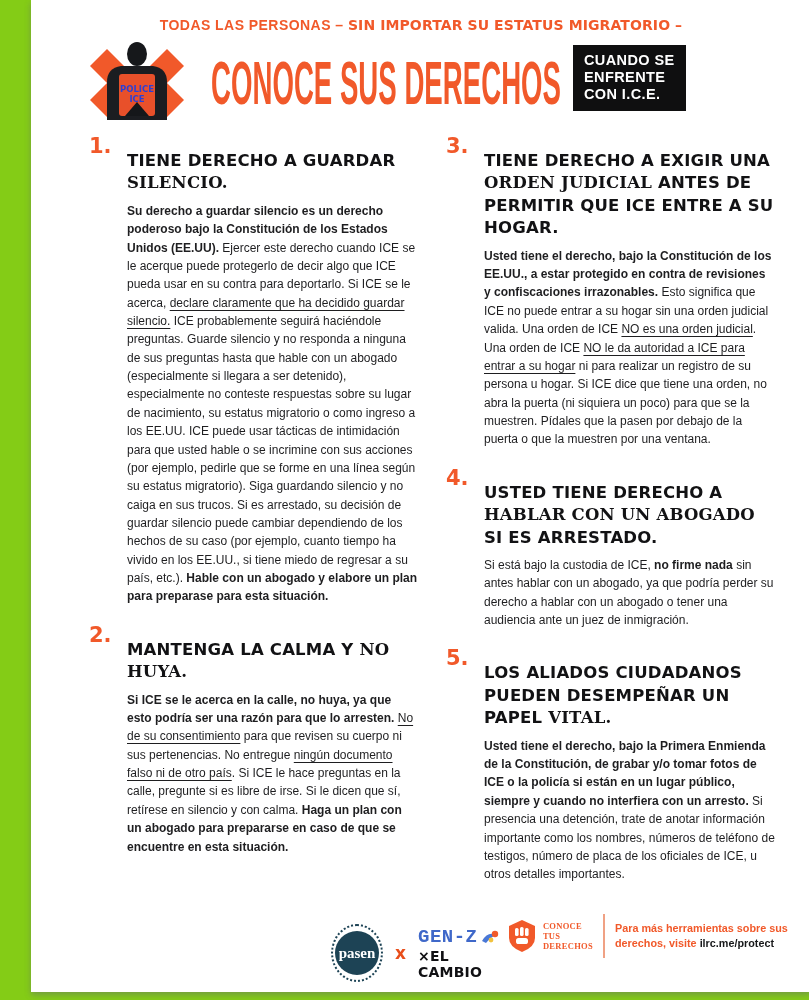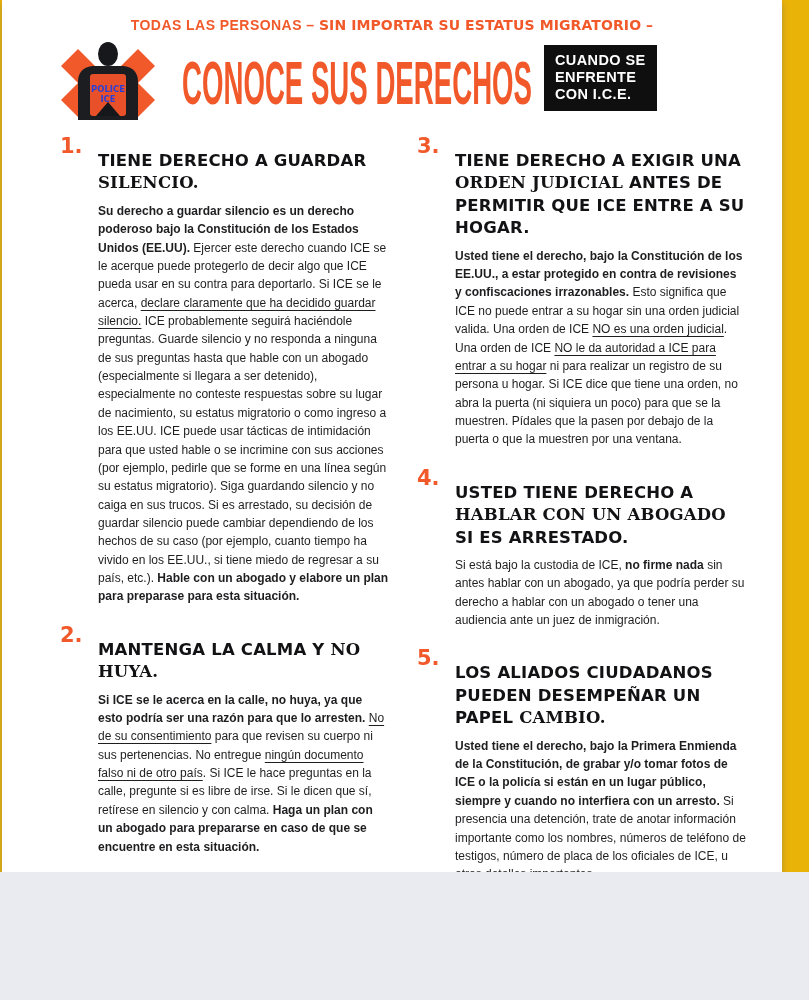--- a/index.html
+++ b/index.html
@@ -1,18 +1,18 @@
 <!DOCTYPE html>
 <html><head>
 <meta charset="utf-8">
 <style>
   * { margin:0; padding:0; box-sizing:border-box; }
   html,body { background:#e9ebf1; }
   body { font-family:"Liberation Sans", sans-serif; }
-  .stage { width:809px; height:872px; background:#eab308; padding:0 16px 8px 2px; }
+  .stage { width:809px; height:1000px; background:#84cc16; padding:0 16px 8px 31px; }
   .page { width:780px; height:992px; background:#ffffff; position:relative; overflow:hidden;
           box-shadow:0 3px 6px rgba(95,100,120,.45); }
 
   
   .topline { padding-top:15px; text-align:center; color:#f1592a; }
   .tl { font-size:14px; font-weight:700; letter-spacing:.45px; line-height:1.5; }
   .tl-b { font-family:"DejaVu Sans", sans-serif; font-weight:800; letter-spacing:.1px; }
 
   
   .banner { display:flex; align-items:center; margin-top:5px; padding-left:40px; height:80px; }
@@ -44,21 +44,21 @@
                display:flex; align-items:center; justify-content:center; }
   .ilrc-circle { width:44px; height:44px; border-radius:50%; background:#1d4355; color:#fff;
                  display:flex; align-items:center; justify-content:center;
                  font-family:"Liberation Serif", serif; font-weight:700; font-size:15px; }
   .collab-x { color:#e84e1b; font-family:"DejaVu Sans", sans-serif; font-weight:800; font-size:17px; margin:0 2px; }
   .genz-l1 { color:#3f68c9; font-family:Liberation Mono, monospace; font-weight:800;
              font-size:19px; letter-spacing:.5px; display:flex; align-items:center; gap:2px; }
   .genz-l2 { color:#101013; font-family:"DejaVu Sans", sans-serif; font-weight:800; font-size:14px; letter-spacing:.2px; }
   .ctd-group { display:flex; align-items:center; gap:10px; margin-top:2px; }
   .ctd { display:flex; align-items:center; gap:6px; }
-  .ctd-text { color:#f1592a; font-family:Liberation Mono, monospace; font-weight:800;
+  .ctd-text { color:#f1592a; font-family:Liberation Serif, serif; font-weight:800;
               font-size:8.5px; line-height:1.2; letter-spacing:.3px; }
   .divider { width:2px; height:44px; background:#f0a184; }
   .note { width:180px; font-size:10.8px; font-weight:700;
           color:#f1592a; line-height:1.42; }
   .note .link { color:#17181a; }
 </style>
 </head>
 <body>
 
 <div class="stage">
@@ -125,21 +125,21 @@
           <div class="num">4.</div>
           <div class="sec-content">
             <h2 class="sec-title"><span>USTED TIENE DERECHO A </span><span class="alt">HABLAR CON UN ABOGADO</span><span> SI ES ARRESTADO.</span></h2>
             <p class="sec-body"><span>Si está bajo la custodia de ICE, </span><span class="b">no firme nada</span><span> sin antes hablar con un abogado, ya que podría perder su derecho a hablar con un abogado o tener una audiencia ante un juez de inmigración.</span></p>
           </div>
         </div>
 
         <div class="section">
           <div class="num">5.</div>
           <div class="sec-content">
-            <h2 class="sec-title"><span>LOS ALIADOS CIUDADANOS PUEDEN DESEMPEÑAR UN PAPEL </span><span class="alt">CAMBIO.</span></h2>
+            <h2 class="sec-title"><span>LOS ALIADOS CIUDADANOS PUEDEN DESEMPEÑAR UN PAPEL </span><span class="alt">VITAL.</span></h2>
             <p class="sec-body"><span class="b">Usted tiene el derecho, bajo la Primera Enmienda de la Constitución, de grabar y/o tomar fotos de ICE o la policía si están en un lugar público, siempre y cuando no interfiera con un arresto.</span><span> Si presencia una detención, trate de anotar información importante como los nombres, números de teléfono de testigos, número de placa de los oficiales de ICE, u otros detalles importantes.</span></p>
           </div>
         </div>
 
       </div>
     </div>
 
     <div class="footer">
       <div class="partners">
         <div class="ilrc-ring">

